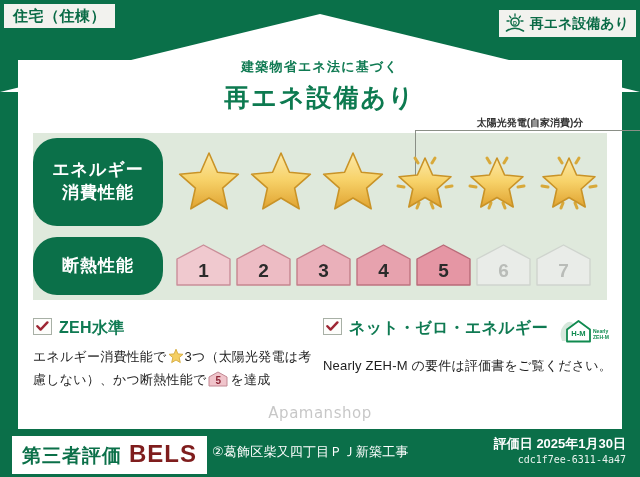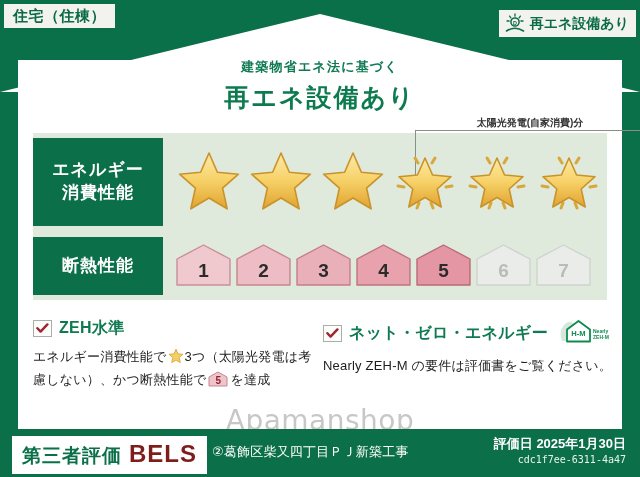--- a/index.html
+++ b/index.html
@@ -64,21 +64,21 @@
     background:#dfe9dc;
   }
   .row { position:absolute; left:0; width:574px; display:flex; }
   .row-energy { top:5px; height:88px; }
   .row-insul  { top:104px; height:58px; }
 
   .row-label {
     width:130px; background:#0b7049; color:#ffffff;
     font-size:17px; font-weight:bold; letter-spacing:1px;
     display:flex; flex-direction:column; align-items:center;
-    justify-content:center; line-height:1.35; flex:none;
+    justify-content:center; line-height:1.35; flex:none;border-radius:24px;
   }
   .row-label.single { justify-content:center; }
 
   .row-values { flex:1; position:relative;padding-left:46px; }
 
   
   .stars { position:absolute; left:12px; top:8px; display:flex; gap:4px; }
   .star-cell { position:relative; width:68px; height:70px; }
   .star-cell svg { position:absolute; left:0; top:0; }
 
@@ -103,21 +103,21 @@
   .house .hsvg { position:absolute; left:0; top:0; }
   .house span { position:relative; z-index:2; }
   .house.off span { color:#b9bcb8; }
 
   
   .cols {
     position:absolute; left:33px; top:318px; width:580px; height:90px;
     display:flex;
   }
   .col { width:290px; position:relative; }
-  .col-head { display:flex; align-items:center; gap:7px; }
+  .col-head { display:flex; align-items:flex-start; gap:7px; }
   .chk {
     width:19px; height:17px; background:#fdfdfb; border:1px solid #a8b0a6;
     display:flex; align-items:center; justify-content:center; flex:none;
   }
   .col-title {
     font-size:16px; font-weight:bold; color:#0f7a52; letter-spacing:0.3px;
     white-space:nowrap;
   }
   .col-body {
     margin-top:8px; font-size:13px; color:#1e1e1e; line-height:1.55;
@@ -130,21 +130,21 @@
   }
   .mini-house span {
     position:absolute; left:0; top:2px; width:20px; text-align:center;
     font-size:10px; font-weight:bold; color:#8c2434; z-index:2;
   }
   .zehm-logo { display:inline-block; vertical-align:-7px; margin-left:4px; }
 
   
   .watermark {
     position:absolute; left:0; top:404px; width:640px; text-align:center;
-    font-size:28px; color:#9a9a9a; opacity:.55; letter-spacing:.5px;
+    font-size:15px; color:#9a9a9a; opacity:.55; letter-spacing:.5px;
     pointer-events:none; font-family:"DejaVu Sans",sans-serif;
   }
 
   
   .footer {
     position:absolute; left:0; bottom:0; width:640px; height:48px;
     background:#0b6f49;
   }
   .bels {
     position:absolute; left:12px; top:7px;

